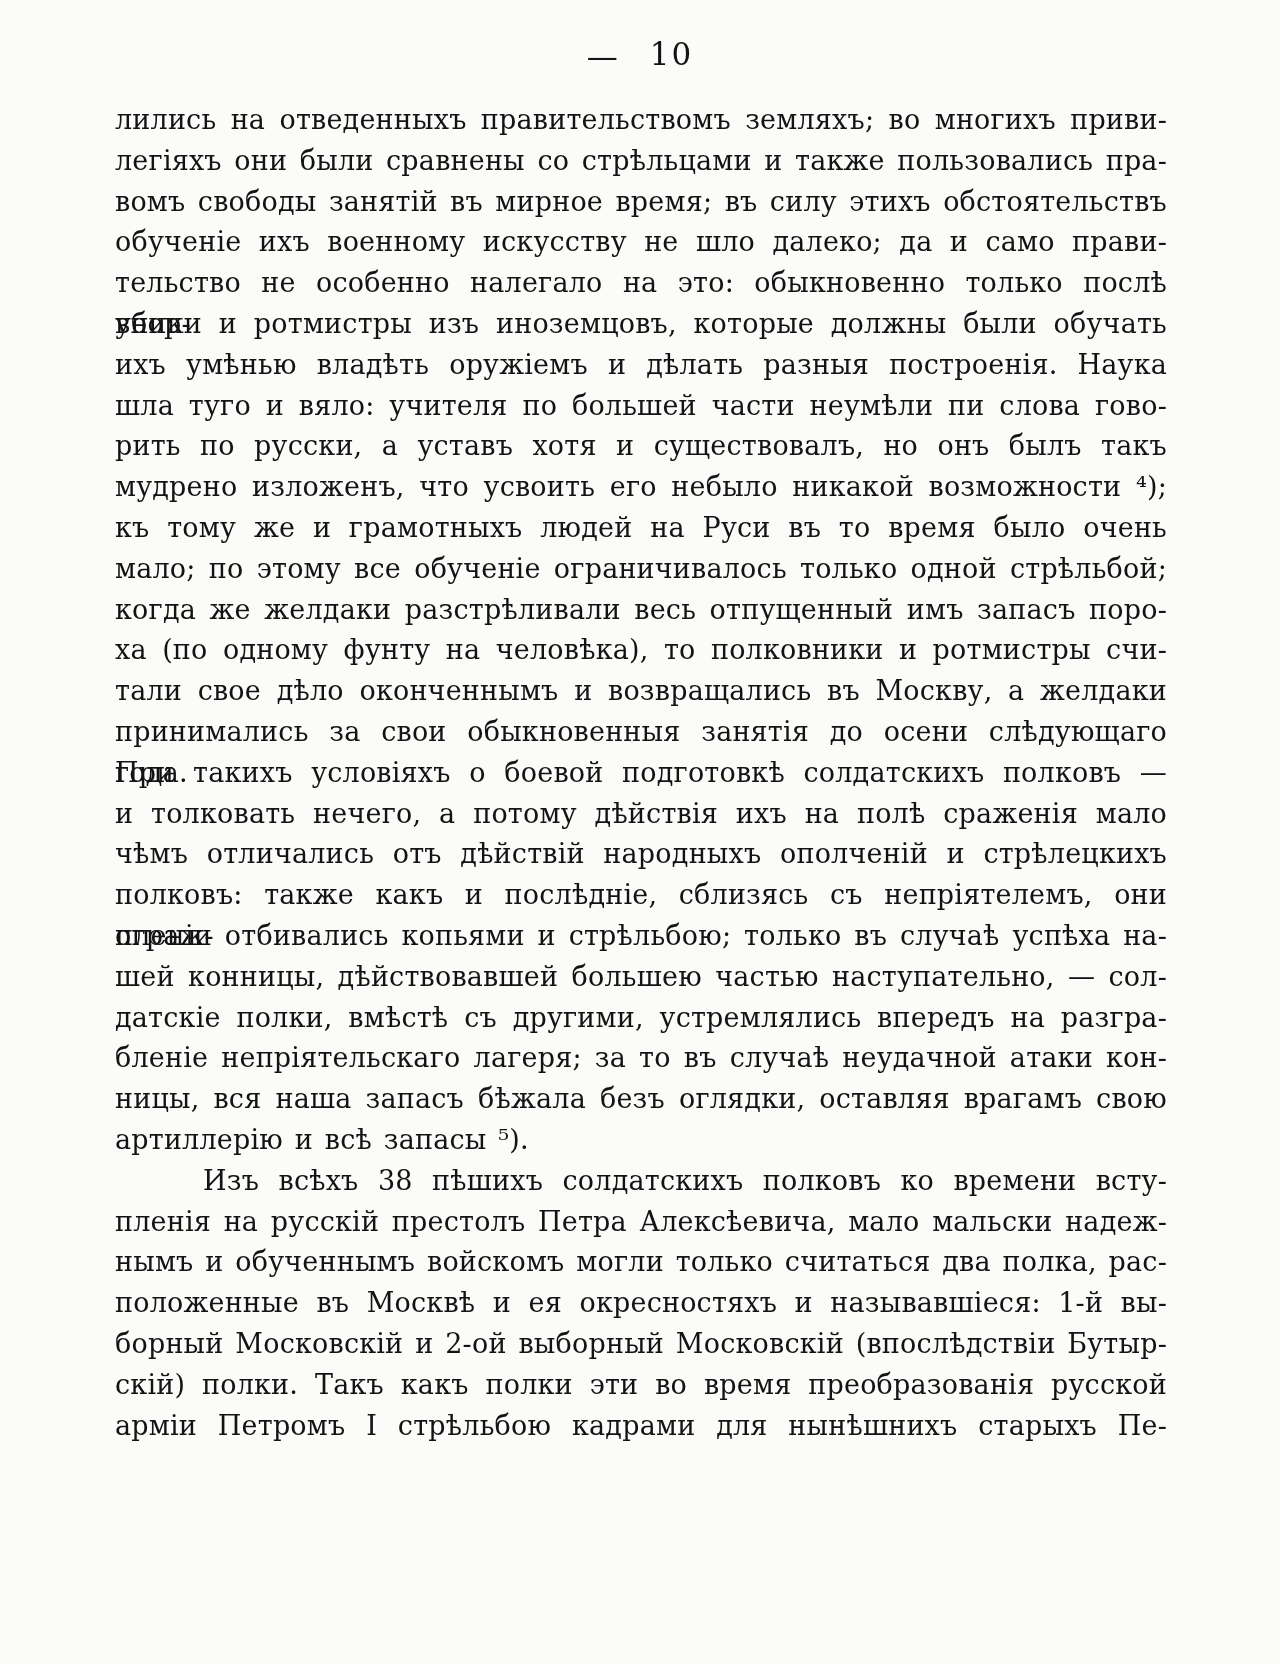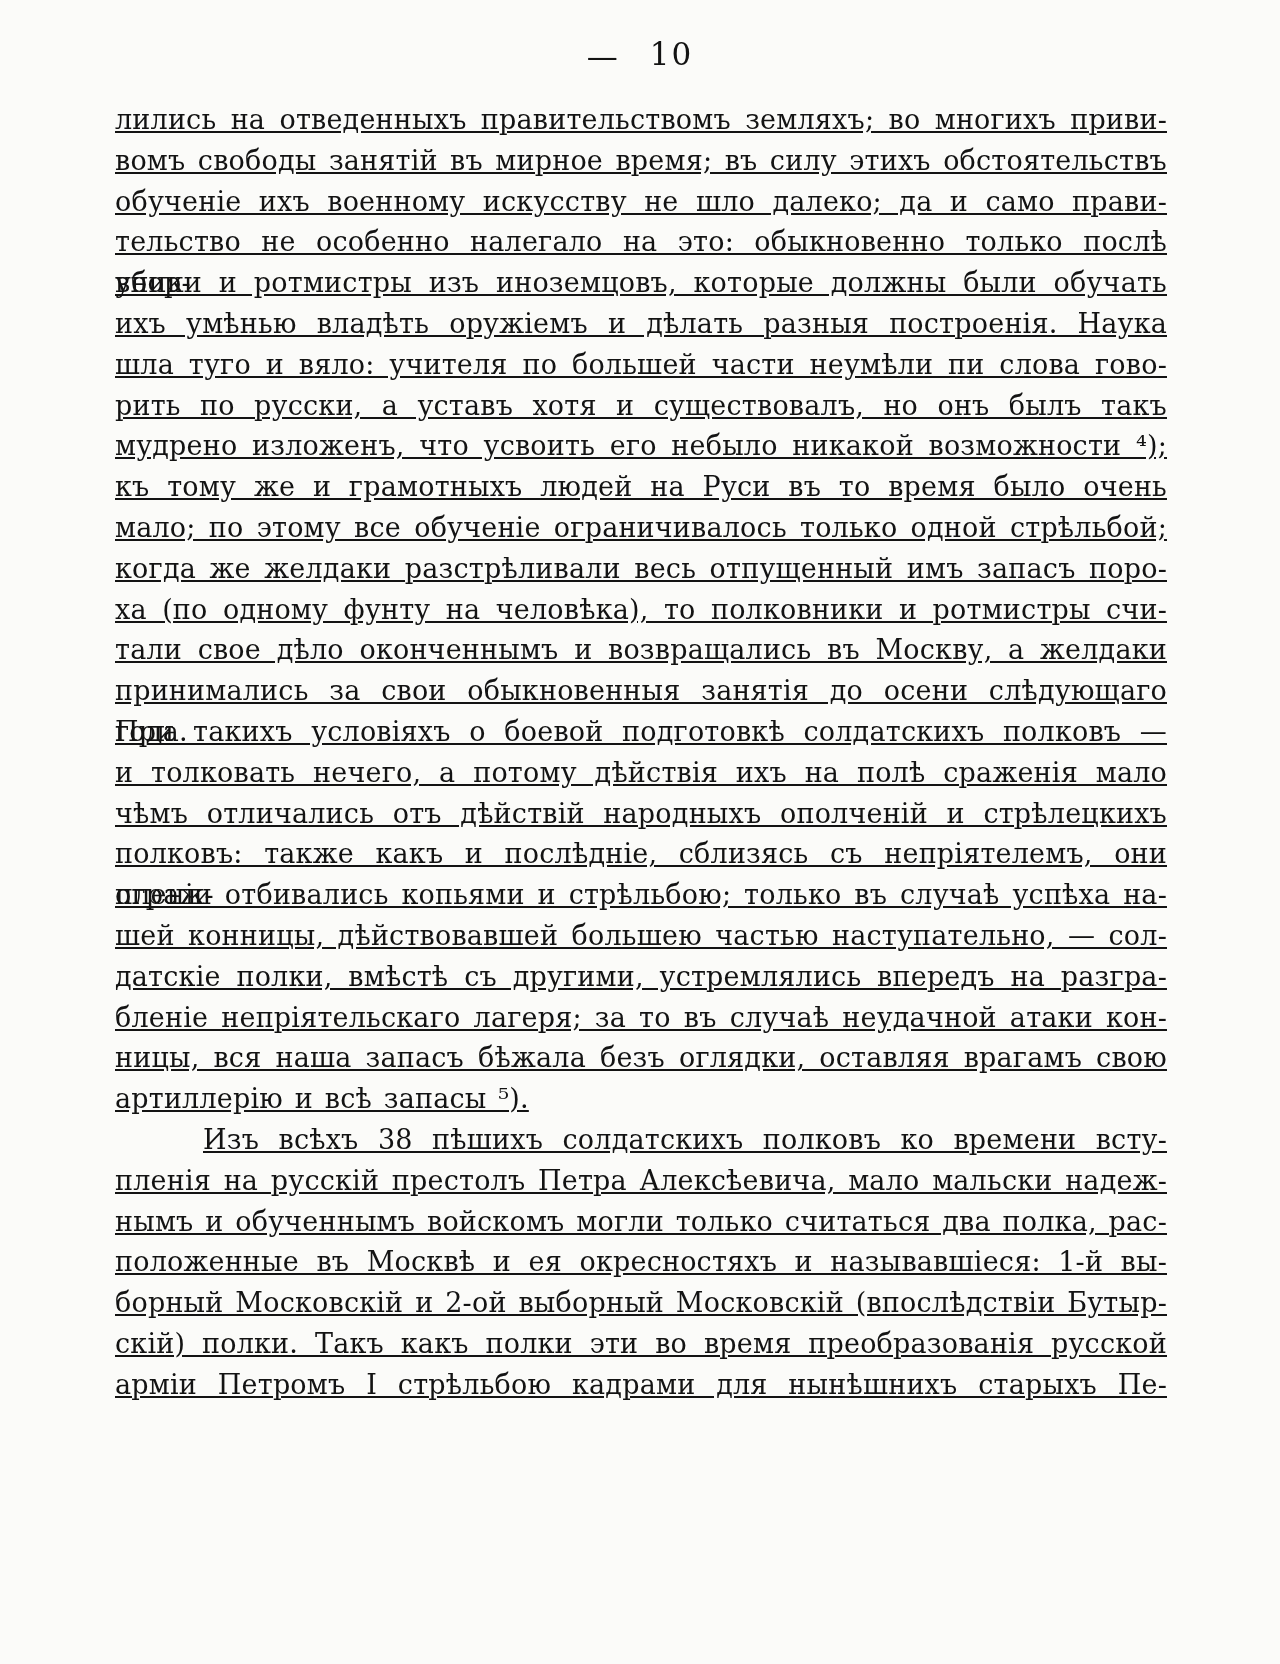--- a/index.html
+++ b/index.html
@@ -46,21 +46,20 @@
     font-size: 27px;
     line-height: 40.8px;
     word-spacing: 3px;
     letter-spacing: 0.2px;
   }
   .line {
     text-align: justify;
     text-align-last: justify;
     height: 40.8px;
     white-space: normal;
-    text-decoration: underline;
   }
   .line.para-end {
     text-align-last: left;
   }
   .line.indent {
     text-indent: 88px;
   }
 </style>
 </head>
 <body>
@@ -69,20 +68,21 @@
 
   <div class="page-header">
     <span class="dash">—</span>
     <span class="num">10</span>
   </div>
 
   <div class="text-block">
 
     <div>
       <div class="line">лились на отведенныхъ правительствомъ земляхъ; во многихъ приви-</div>
+      <div class="line">легіяхъ они были сравнены со стрѣльцами и также пользовались пра-</div>
       <div class="line">вомъ свободы занятій въ мирное время; въ силу этихъ обстоятельствъ</div>
       <div class="line">обученіе ихъ военному искусству не шло далеко; да и само прави-</div>
       <div class="line">тельство не особенно налегало на это: обыкновенно только послѣ убор-</div>
       <div class="line">вники и ротмистры изъ иноземцовъ, которые должны были обучать</div>
       <div class="line">ихъ умѣнью владѣть оружіемъ и дѣлать разныя построенія.  Наука</div>
       <div class="line">шла туго и вяло: учителя по большей части неумѣли пи слова гово-</div>
       <div class="line">рить по русски, а уставъ хотя и существовалъ, но онъ былъ такъ</div>
       <div class="line">мудрено изложенъ, что усвоить его небыло никакой возможности ⁴);</div>
       <div class="line">къ тому же и грамотныхъ людей на Руси въ то время было очень</div>
       <div class="line">мало; по этому все обученіе ограничивалось только одной стрѣльбой;</div>

